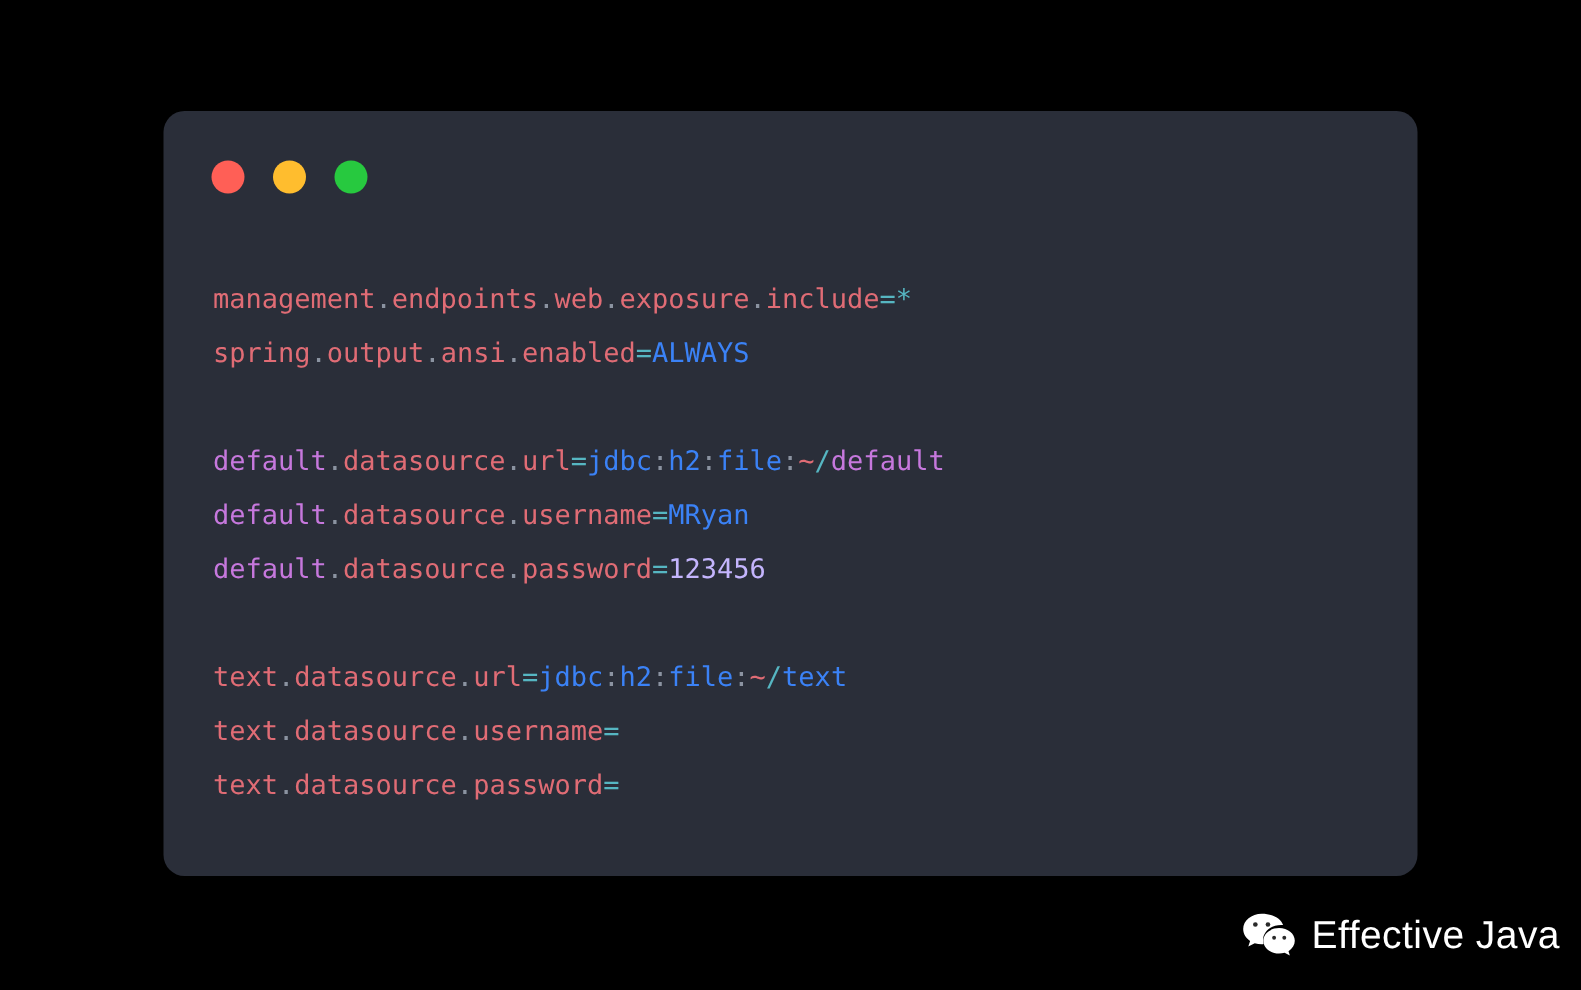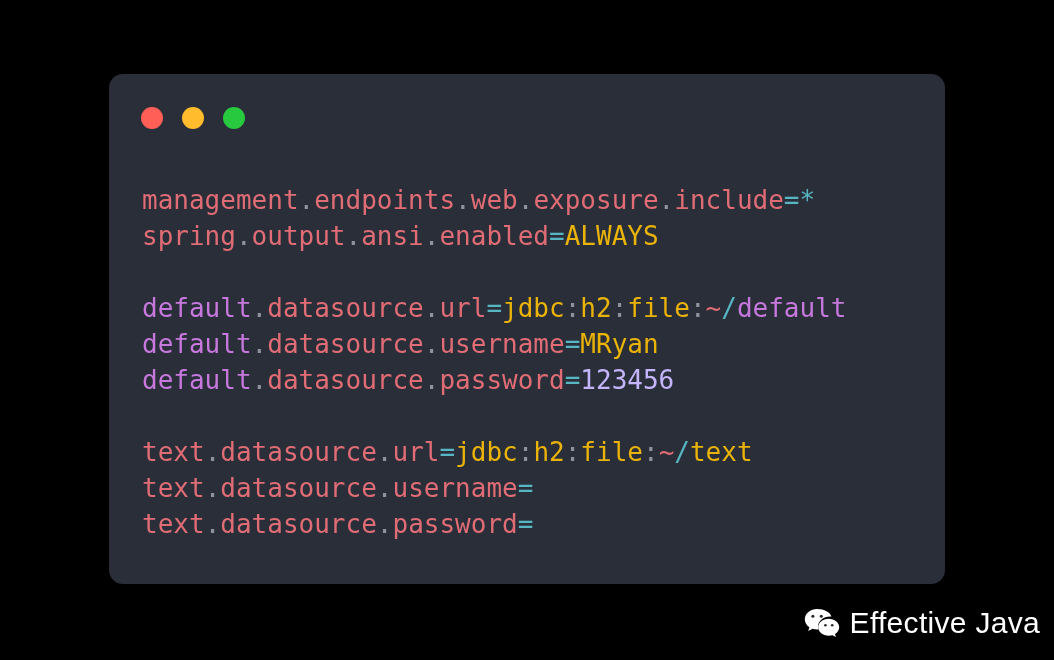--- a/index.html
+++ b/index.html
@@ -45,21 +45,21 @@
   .dot.minimize{ background: #FFBD2E; }
   .dot.zoom    { background: #27C93F; }
 
   
   #code-body {
     position: absolute;
     left: 33px;
     top: 108px;
     right: 18px;
     font-family: "DejaVu Sans Mono", monospace;
-    font-size: 26px;
+    font-size: 18px;
     line-height: 36px;
     letter-spacing: 0px;
     white-space: pre;
   }
   .code-line {
     height: 36px;
     white-space: pre;
   }
   .code-line.blank { height: 36px; }
 
@@ -80,26 +80,26 @@
     right: 14px;
     bottom: 22px;
     display: flex;
     align-items: center;
     gap: 10px;
   }
   #wechat-icon { display: block; }
   #watermark-label {
     color: #FFFFFF;
     font-family: "Liberation Sans", sans-serif;
-    font-size: 30px;
+    font-size: 26px;
     letter-spacing: 0.3px;
     line-height: 1;
   }
 </style>
-<style>.tok-key{color:#E06C75;}.tok-value{color:#eab308;}.tok-tilde{color:#E06C75;}.tok-ns{color:#C678DD;}.tok-pathname{color:#C678DD;}.tok-sep{color:#8B93A1;}.tok-op{color:#56B6C2;}.tok-number{color:#c4b5fd;}.tok-path{color:#56B6C2;}</style></head>
+<style>.tok-key{color:#E06C75;}.tok-value{color:#3b82f6;}.tok-tilde{color:#E06C75;}.tok-ns{color:#C678DD;}.tok-pathname{color:#C678DD;}.tok-sep{color:#8B93A1;}.tok-op{color:#56B6C2;}.tok-number{color:#c4b5fd;}.tok-path{color:#56B6C2;}</style></head>
 <body style="background: rgb(0, 0, 0);">
 
 <div id="code-card" style="background: rgb(42, 46, 57);">
 
   <div id="window-controls">
     <span class="dot close" style="background: rgb(255, 95, 86);"></span>
     <span class="dot minimize" style="background: rgb(255, 189, 46);"></span>
     <span class="dot zoom" style="background: rgb(39, 201, 63);"></span>
   </div>
 

